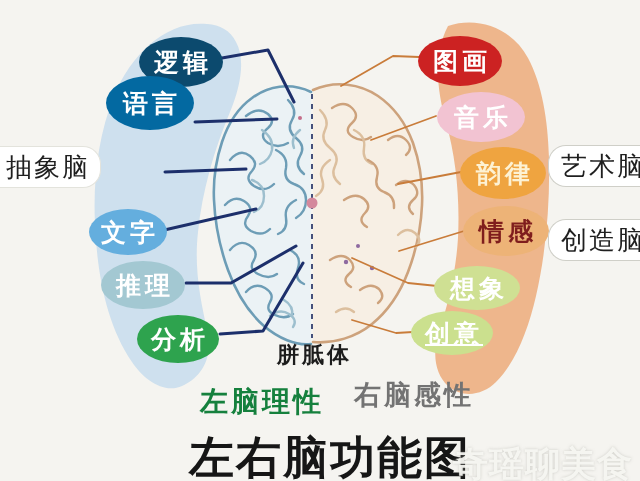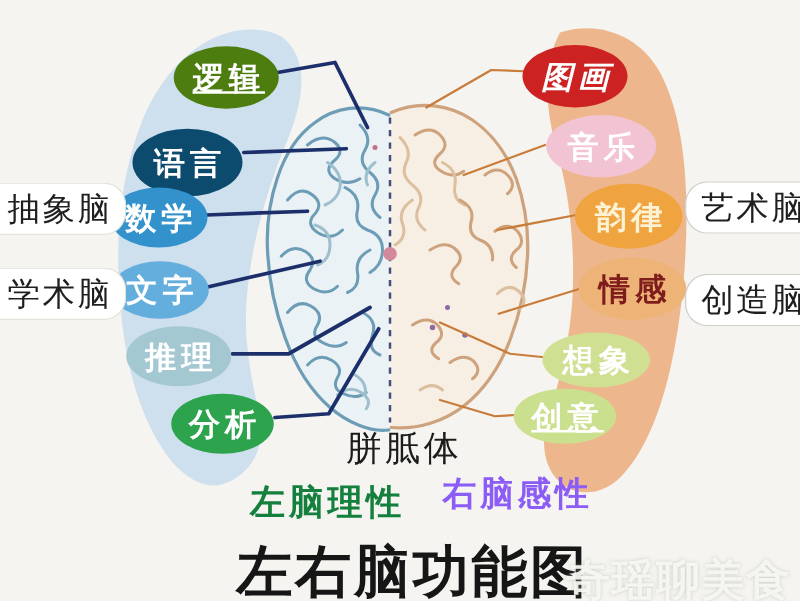--- a/index.html
+++ b/index.html
@@ -2,45 +2,45 @@
 <html><head>
 <meta charset="utf-8">
 <style>
   html,body{margin:0;padding:0;}
   body{font-family:"Liberation Sans","DejaVu Sans",sans-serif;background:#e9e9e7;}
   #stage{position:relative;width:640px;height:481px;background:#f5f4f0;overflow:hidden;}
   #bglayer{position:absolute;left:0;top:0;width:640px;height:481px;}
   .oval{position:absolute;border-radius:50%;display:flex;align-items:center;justify-content:center;
         color:#ffffff;font-weight:bold;font-size:25px;letter-spacing:4px;text-indent:4px;}
   
-  .o-logic   {left:139px;top:37px; width:84px;height:50px;background:#4d7c0f;text-decoration:underline;}
-  .o-language{left:106px;top:103px; width:88px;height:54px;background:#0c4a6e;}
+  .o-logic   {left:139px;top:37px; width:84px;height:50px;background:#0c4a6e;}
+  .o-language{left:106px;top:76px; width:88px;height:54px;background:#0369a1;}
   .o-math    {left:88px; top:150px;width:78px;height:48px;background:#3391cc;}
   .o-writing {left:89px; top:209px;width:78px;height:46px;background:#64aede;}
   .o-reason  {left:101px;top:261px;width:84px;height:48px;background:#a3c8d2;}
   .o-analysis{left:137px;top:315px;width:82px;height:48px;background:#2ea34e;}
   
-  .o-picture {left:418px;top:36px; width:84px;height:50px;background:#cc2222;font-style:italic;}
+  .o-picture {left:418px;top:36px; width:84px;height:50px;background:#cc2222;}
   .o-music   {left:437px;top:92px; width:88px;height:50px;background:#f2c3d2;}
   .o-rhythm  {left:460px;top:147px;width:86px;height:52px;background:#efa440;color:#fdf2d4;}
   .o-emotion {left:463px;top:206px;width:86px;height:50px;background:#edb377;color:#7f1d1d;}
   .o-imagine {left:434px;top:266px;width:86px;height:44px;background:#cfe093;}
   .o-creative{left:411px;top:311px;width:82px;height:44px;background:#cbe08e;text-decoration:underline;}
   .sidebox{position:absolute;background:#ffffff;display:flex;align-items:center;
            font-size:26px;color:#1f1f1f;letter-spacing:2px;font-weight:500;}
   .sidebox.l{left:0px;width:94px;height:40px;border-radius:0 18px 18px 0;border:1px solid #e3e3dc;border-left:none;padding-left:6px;}
   .b-abstract{top:146px;}
   .b-academic{top:214px;}
   .sidebox.r{left:548px;width:92px;height:40px;border-radius:18px 0 0 18px;border:1px solid #cfcfc8;border-right:none;padding-left:12px;}
   .b-art     {top:145px;}
   .b-creative{top:219px;}
   .caption{position:absolute;font-weight:bold;letter-spacing:3px;}
-  .c-corpus{left:277px;top:340px;font-size:28px;color:#1c1c1c;font-weight:400;}
+  .c-corpus{left:277px;top:340px;font-size:22px;color:#1c1c1c;font-weight:700;}
   .c-leftfoot{left:200px;top:383px;font-size:28px;color:#15803d;}
-  .c-rightfoot{left:354px;top:377px;font-size:27px;color:#8b5cf6;}
+  .c-rightfoot{left:354px;top:377px;font-size:27px;color:#737373;}
   .c-title{left:110px;top:428px;width:440px;text-align:center;font-size:45px;color:#161616;letter-spacing:2px;}
   .c-watermark{left:453px;top:441px;font-size:35px;color:rgba(247,247,243,0.92);
                text-shadow:0 0 3px rgba(165,165,158,0.5);letter-spacing:1px;}
 </style>
 </head>
 <body>
 
 <div id="stage">
 
   <svg id="bglayer" viewBox="0 0 640 481" aria-hidden="true">
@@ -114,34 +114,32 @@
       <polyline points="436,116 371,140"></polyline>
       <polyline points="461,172 398,184"></polyline>
       <polyline points="464,231 399,251"></polyline>
       <polyline points="447,287 408,283 352,258"></polyline>
       <polyline points="413,332 396,333 352,320"></polyline>
     </g>
   </svg>
 
   <div class="oval o-logic">逻辑</div>
   <div class="oval o-language">语言</div>
-  <div class="oval o-math">数学</div>
   <div class="oval o-reason">推理</div>
   <div class="oval o-writing">文字</div>
   <div class="oval o-analysis">分析</div>
 
   <div class="oval o-picture">图画</div>
   <div class="oval o-music">音乐</div>
   <div class="oval o-rhythm">韵律</div>
   <div class="oval o-emotion">情感</div>
   <div class="oval o-imagine">想象</div>
   <div class="oval o-creative">创意</div>
 
   <div class="sidebox l b-abstract">抽象脑</div>
-  <div class="sidebox l b-academic">学术脑</div>
   <div class="sidebox r b-art">艺术脑</div>
   <div class="sidebox r b-creative">创造脑</div>
 
   <div class="caption c-corpus">胼胝体</div>
   <div class="caption c-leftfoot">左脑理性</div>
   <div class="caption c-rightfoot">右脑感性</div>
   <div class="caption c-title">左右脑功能图</div>
   <div class="caption c-watermark">奇瑶聊美食</div>
 
 </div>

